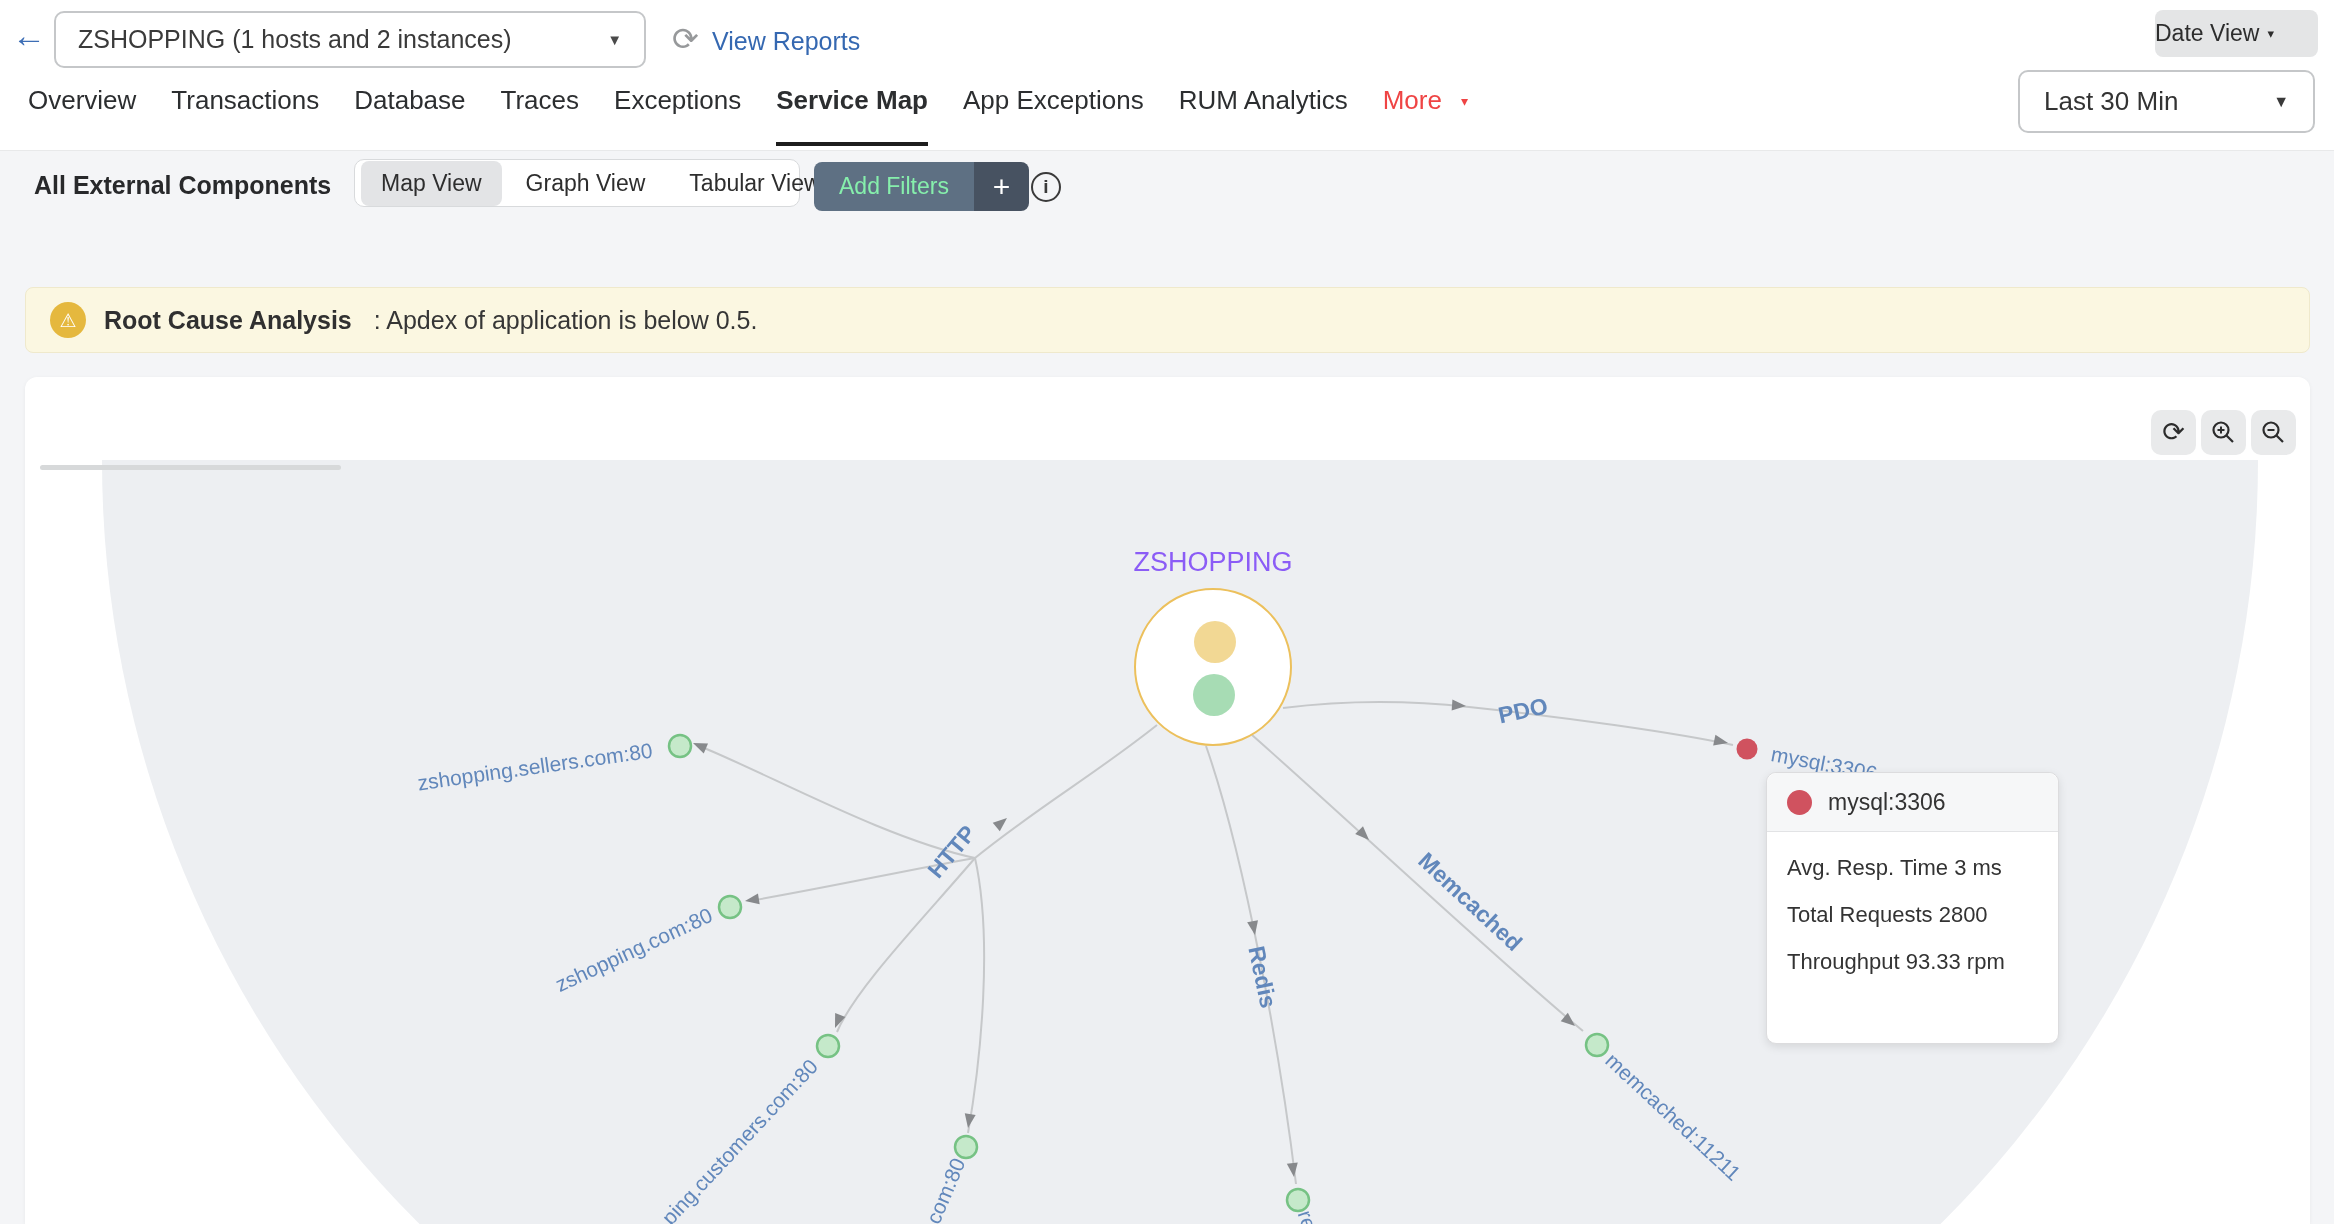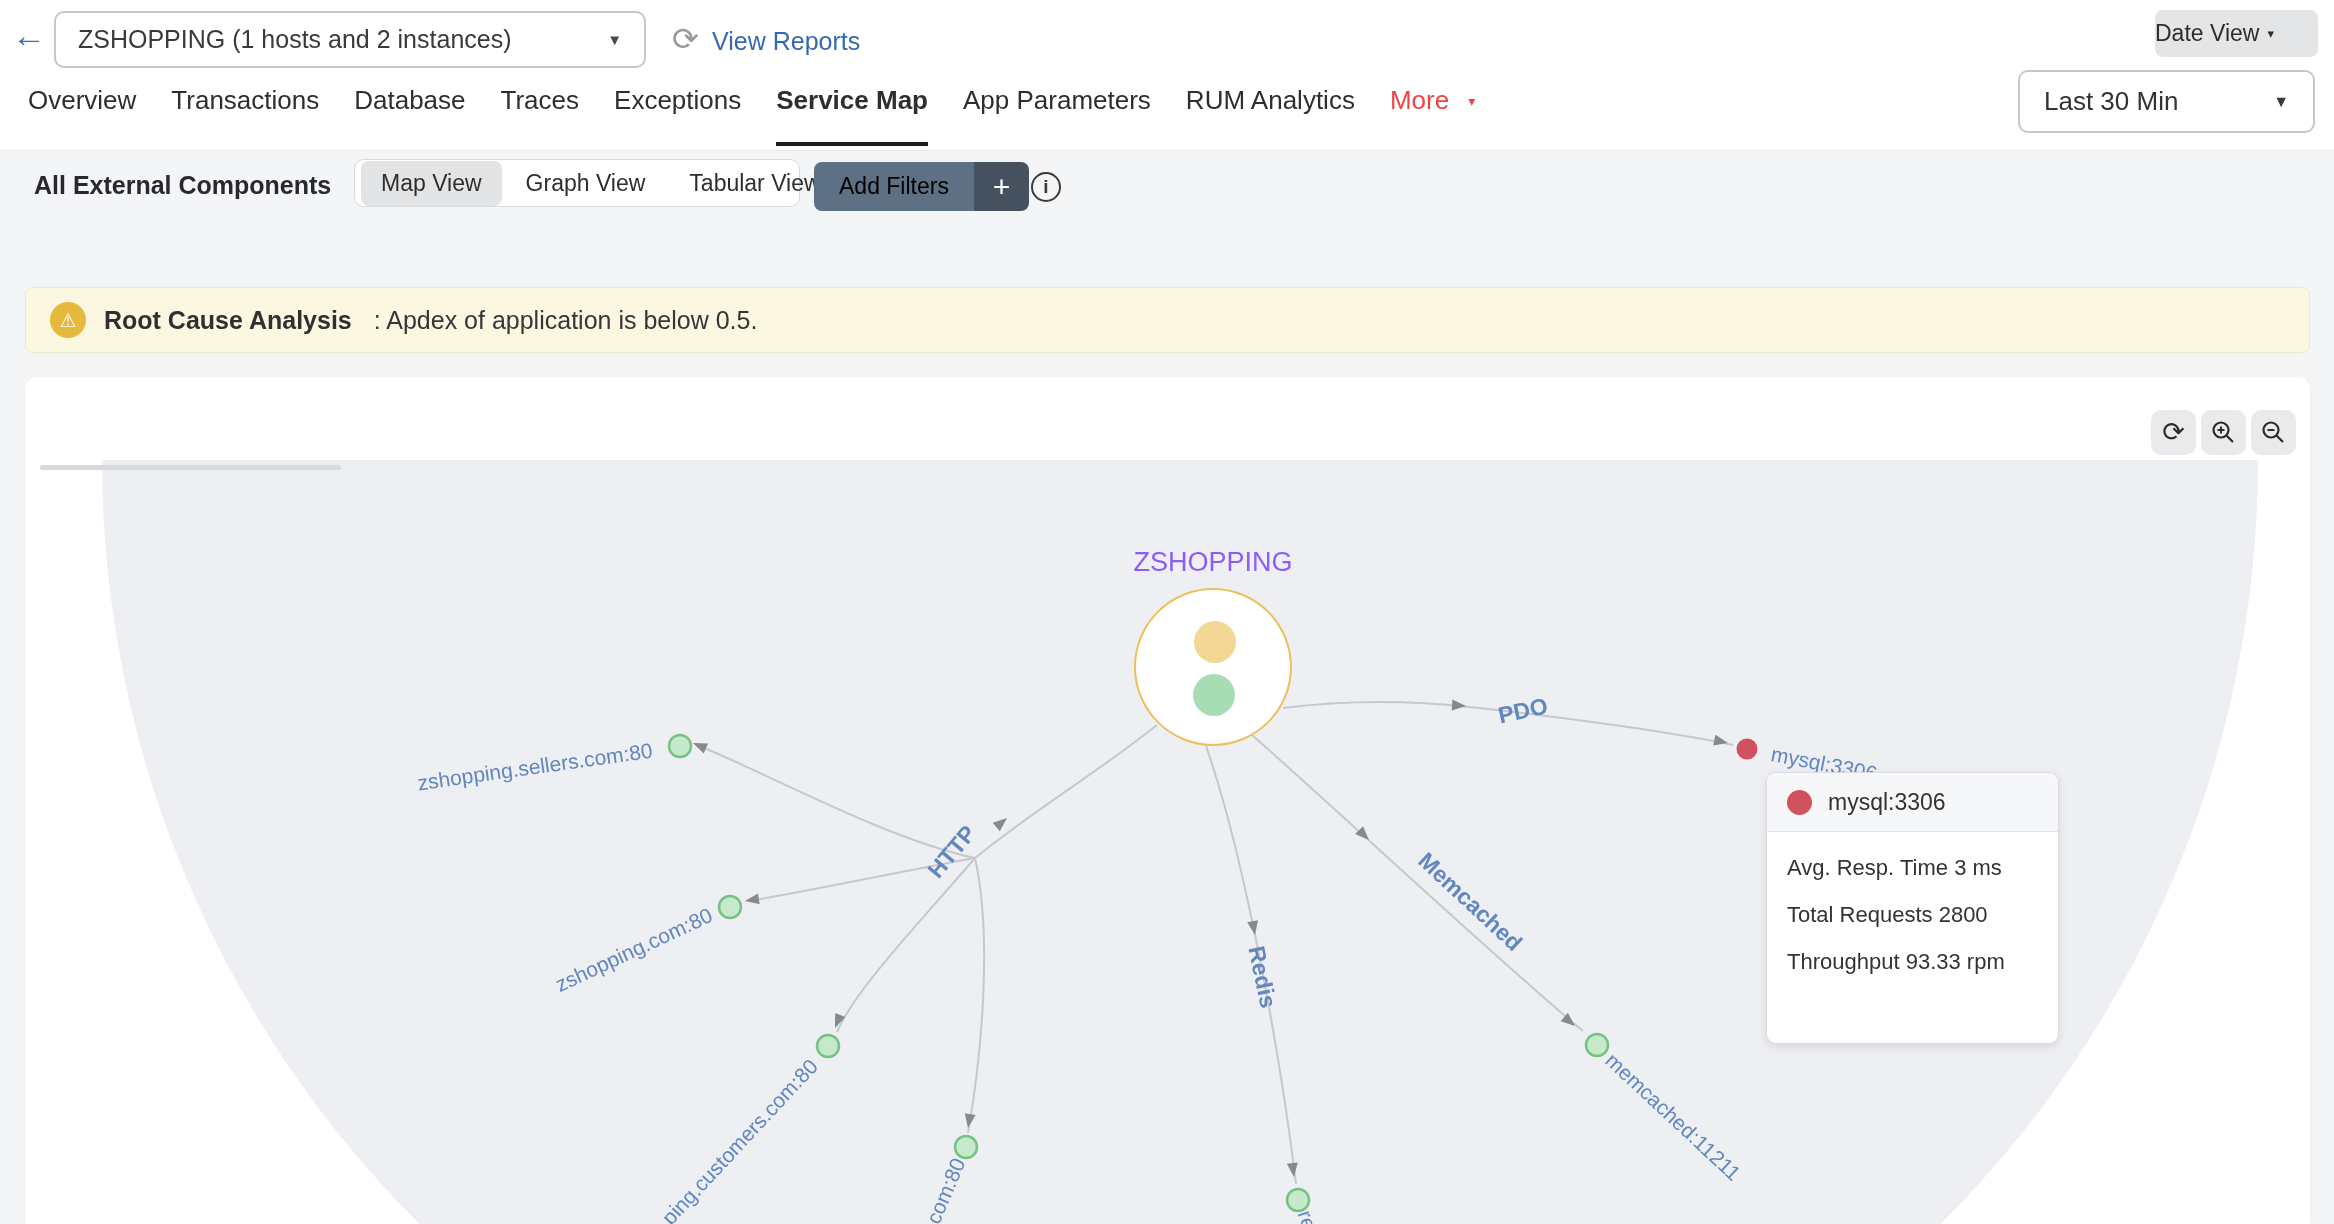--- a/index.html
+++ b/index.html
@@ -32,21 +32,21 @@
   
   .page-bg { position:absolute; left:0; top:151px; width:2334px; height:1073px; background:#f4f5f7; }
 
   
   .scope-label { position:absolute; left:34px; top:171px; font-size:25px; font-weight:700; color:#28292b; }
   .view-switcher { position:absolute; left:354px; top:159px; width:446px; height:48px; background:#fff; border:1px solid #d8dadc;
     border-radius:10px; display:flex; align-items:center; padding:0 6px; gap:4px; }
   .view-opt { font-size:23px; color:#2e2e2e; padding:9px 20px; border-radius:8px; cursor:pointer; white-space:nowrap; }
   .view-opt.active { background:#e3e4e6; }
   .add-filters-group { position:absolute; left:814px; top:162px; height:49px; display:flex; cursor:pointer; }
-  .add-filters-main { background:#5e7083; color:#000000; font-size:23px; display:flex; align-items:center; padding:0 25px; border-radius:8px 0 0 8px; }
+  .add-filters-main { background:#5e7083; color:#86efac; font-size:23px; display:flex; align-items:center; padding:0 25px; border-radius:8px 0 0 8px; }
   .add-filters-plus { background:#475261; color:#fff; font-size:30px; width:55px; display:flex; align-items:center; justify-content:center; border-radius:0 8px 8px 0; }
   .info-icon { position:absolute; left:1031px; top:172px; width:30px; height:30px; border:2px solid #3a3a3a; border-radius:50%;
     display:flex; align-items:center; justify-content:center; font-size:19px; font-weight:700; color:#3a3a3a; cursor:pointer; }
 
   
   .alert-banner { position:absolute; left:25px; top:287px; width:2285px; height:66px; background:#fbf7e1; border:1px solid #efe9cc;
     border-radius:8px; display:flex; align-items:center; padding:0 24px; }
   .warn-circle { width:36px; height:36px; border-radius:50%; background:#e5b83e; color:#fff; display:flex; align-items:center;
     justify-content:center; font-size:19px; flex:0 0 36px; }
   .alert-title { margin-left:18px; font-size:25px; font-weight:700; color:#303030; }
@@ -112,21 +112,21 @@
     <span class="caret">▾</span>
   </div>
 
   <div class="tabs">
     <div class="tab">Overview</div>
     <div class="tab">Transactions</div>
     <div class="tab">Database</div>
     <div class="tab">Traces</div>
     <div class="tab">Exceptions</div>
     <div class="tab active">Service Map</div>
-    <div class="tab">App Parameters</div>
+    <div class="tab">App Exceptions</div>
     <div class="tab">RUM Analytics</div>
     <div class="tab more">
       <span>More</span>
       <span class="caret">▾</span>
     </div>
   </div>
   <div class="tabs-separator"></div>
   <div class="time-select">
     <span>Last 30 Min</span>
     <span class="caret">▼</span>

